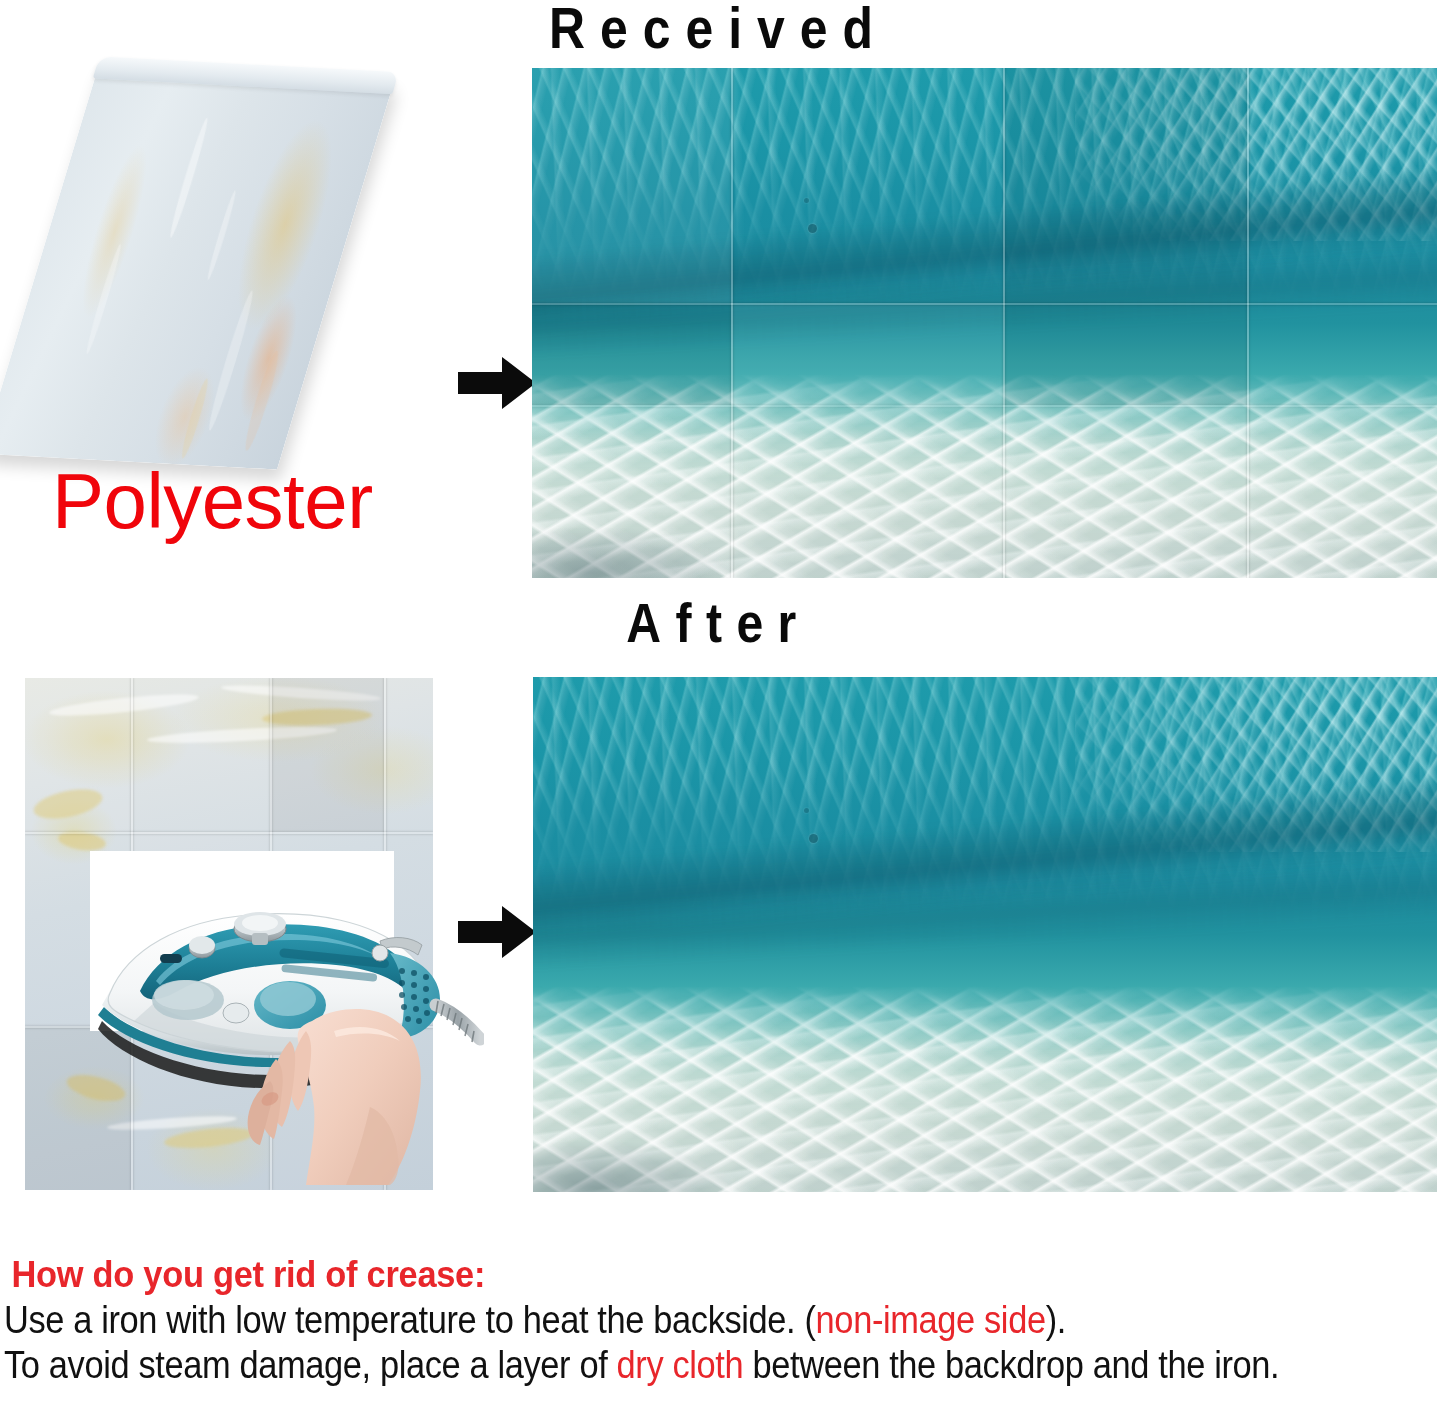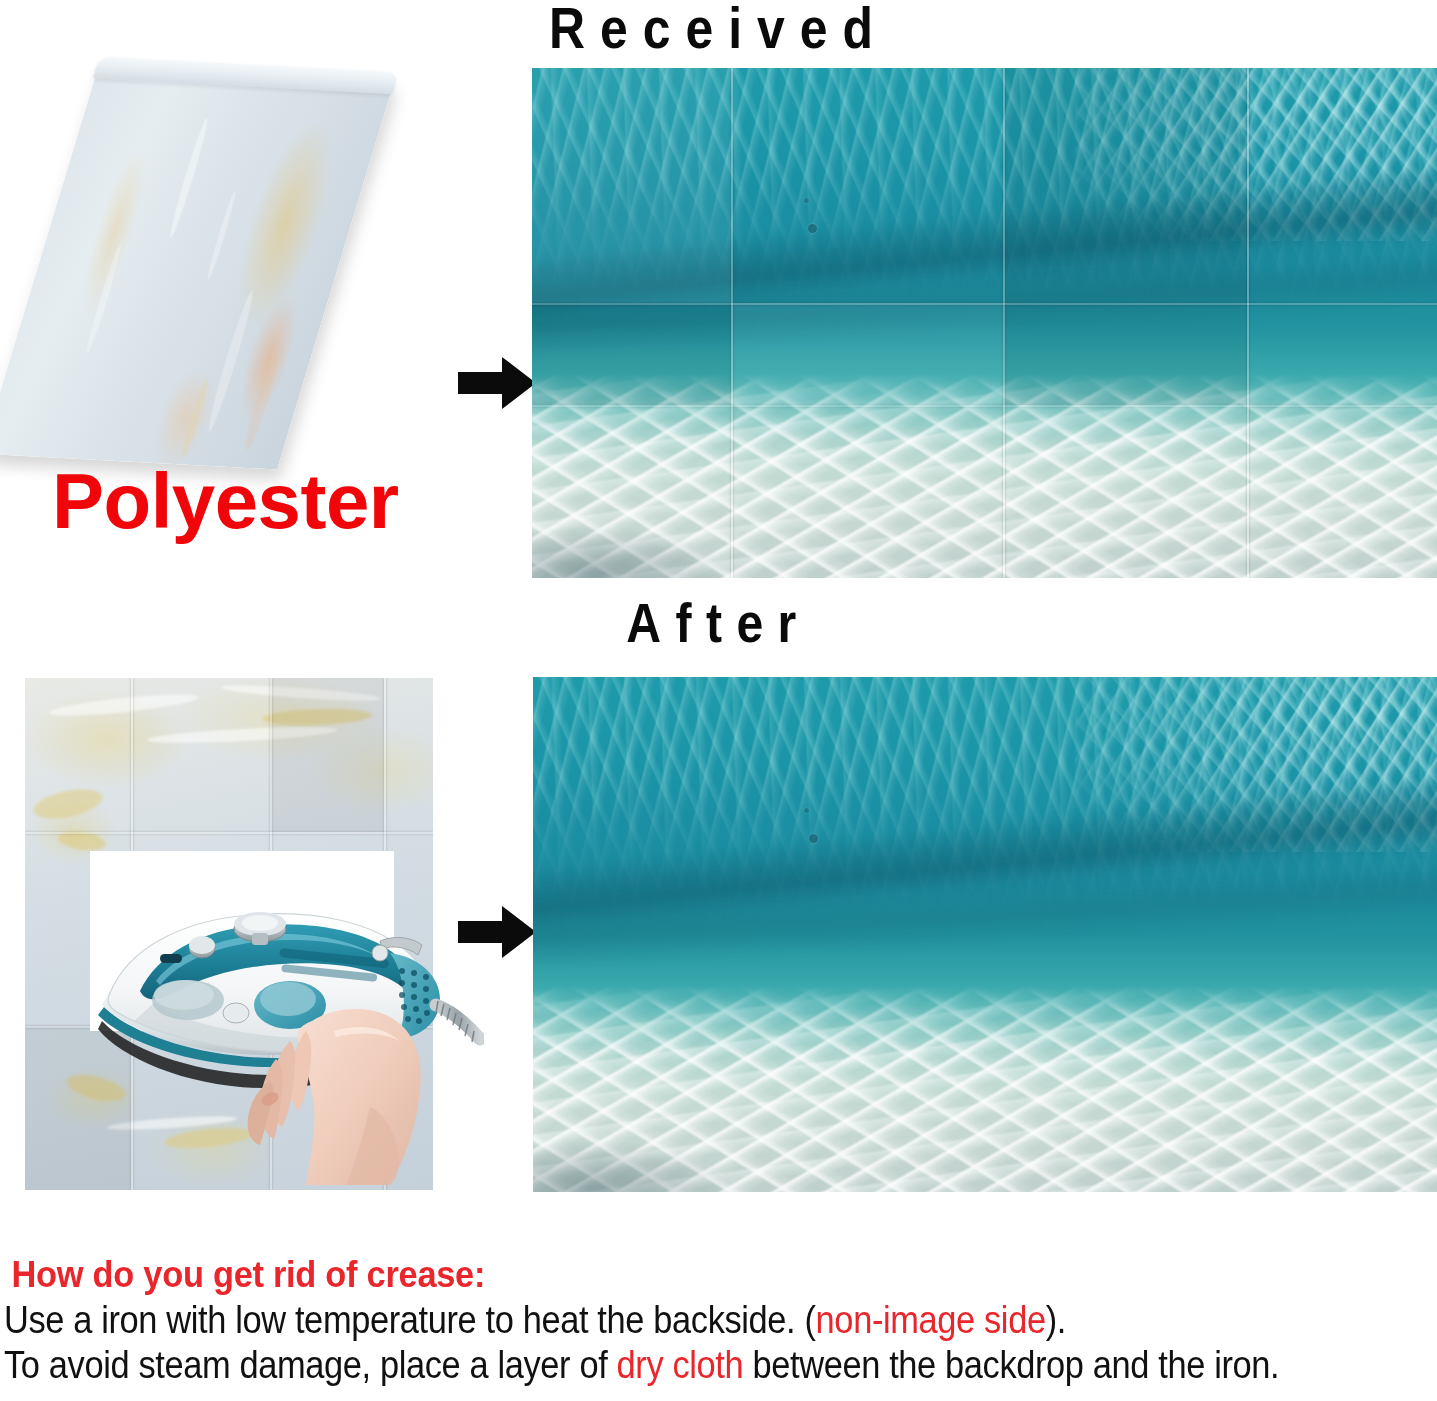--- a/index.html
+++ b/index.html
@@ -50,21 +50,21 @@
   }
   #arrow-top  { left: 458px; top: 354px; }
   #arrow-bot  { left: 458px; top: 903px; }
 
   
   #polyester-label {
     position: absolute;
     left: 52px;
     top: 458px;
     font-family: "Liberation Sans", sans-serif;
-    font-weight: 700;
+    font-weight: 400;
     font-size: 78px;
     line-height: 86px;
     color: #f0050b;
     letter-spacing: -0.5px;
     white-space: nowrap;
   }
 
   
   #swatch-wrap {
     position: absolute;

